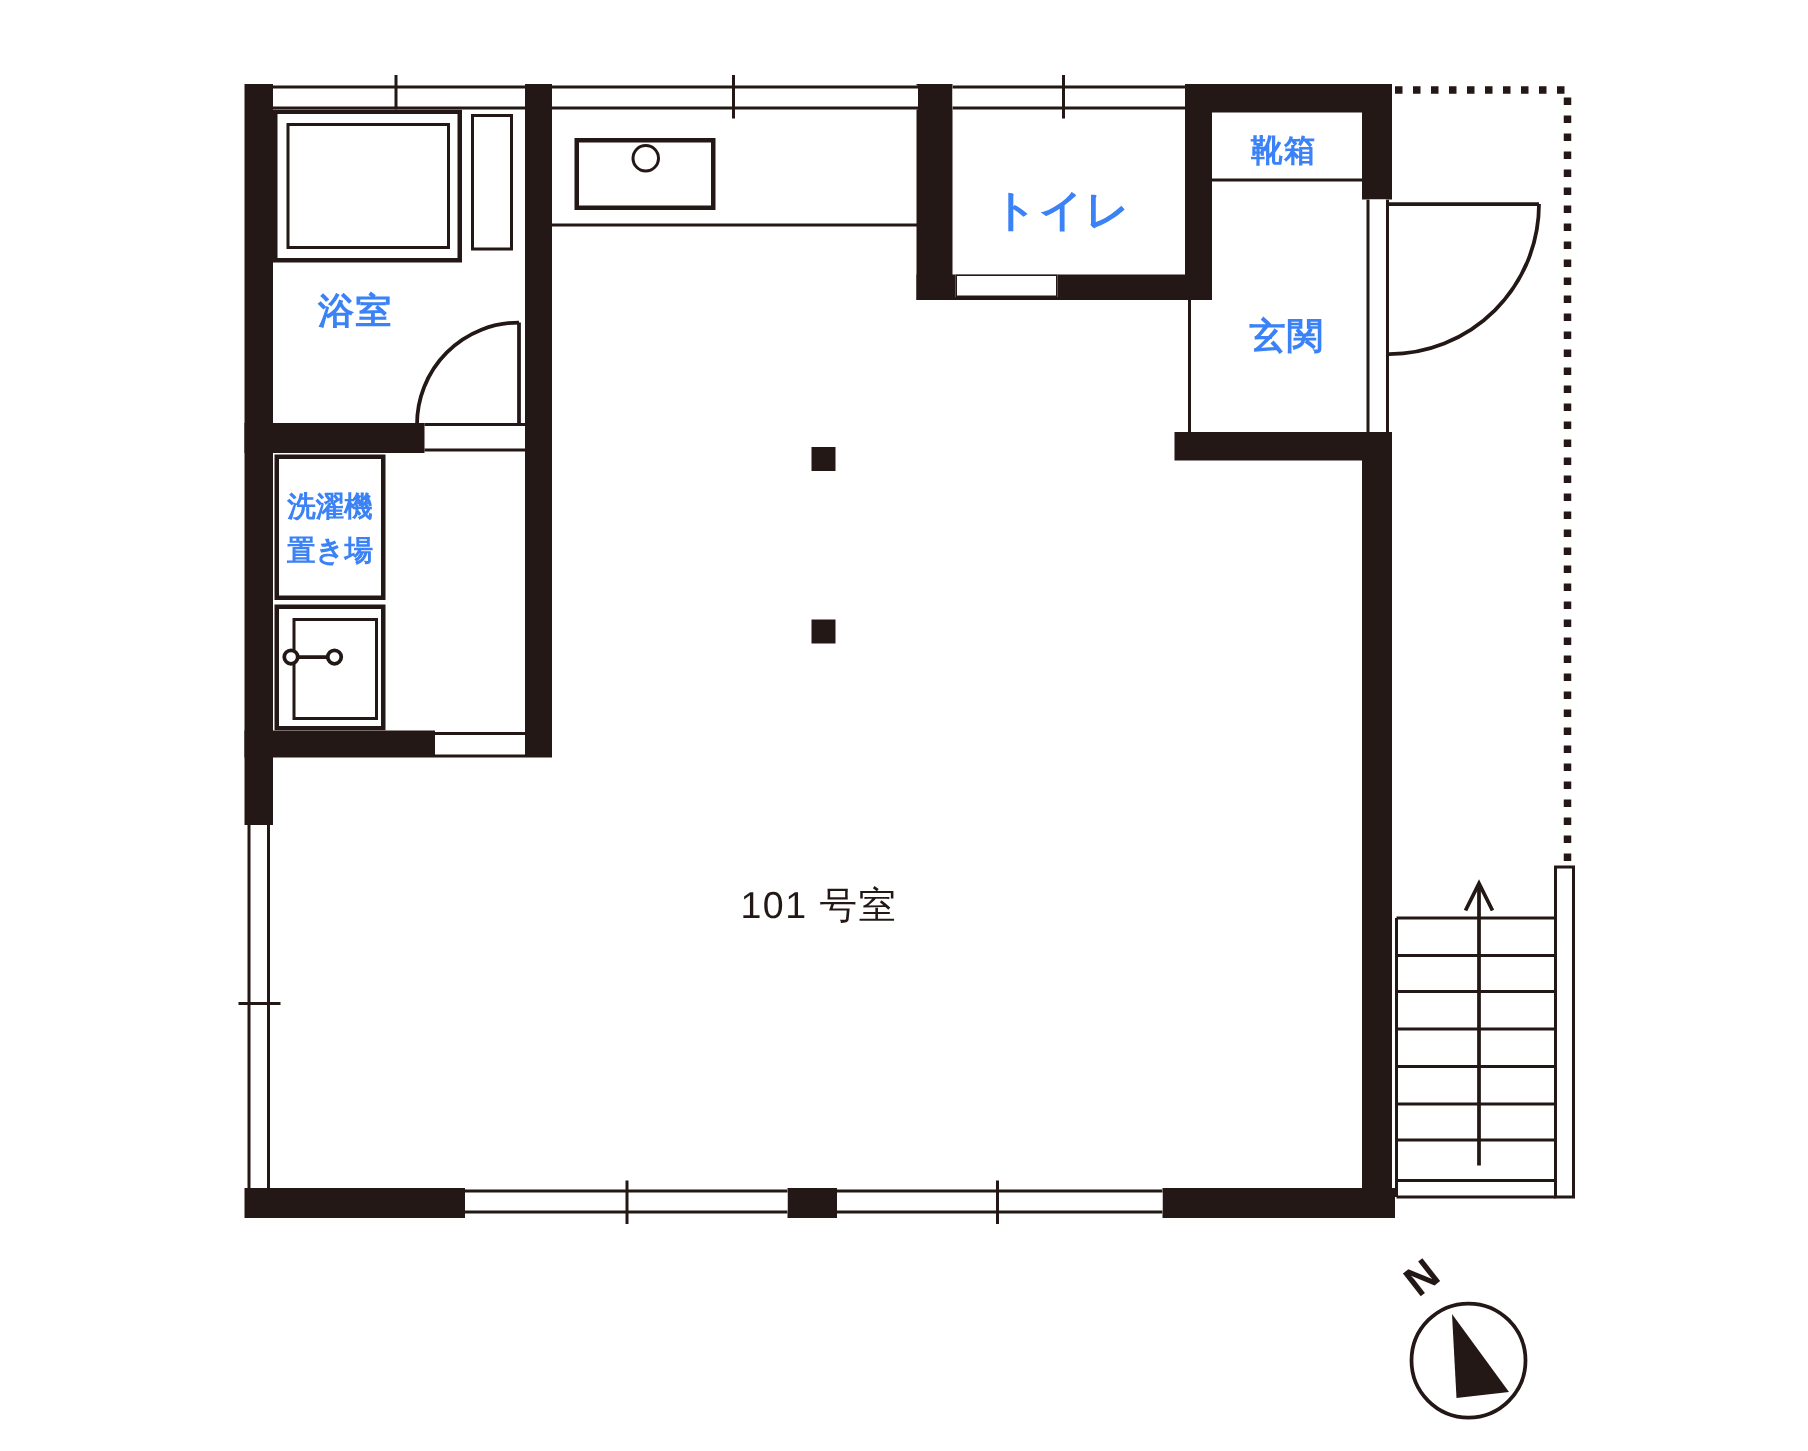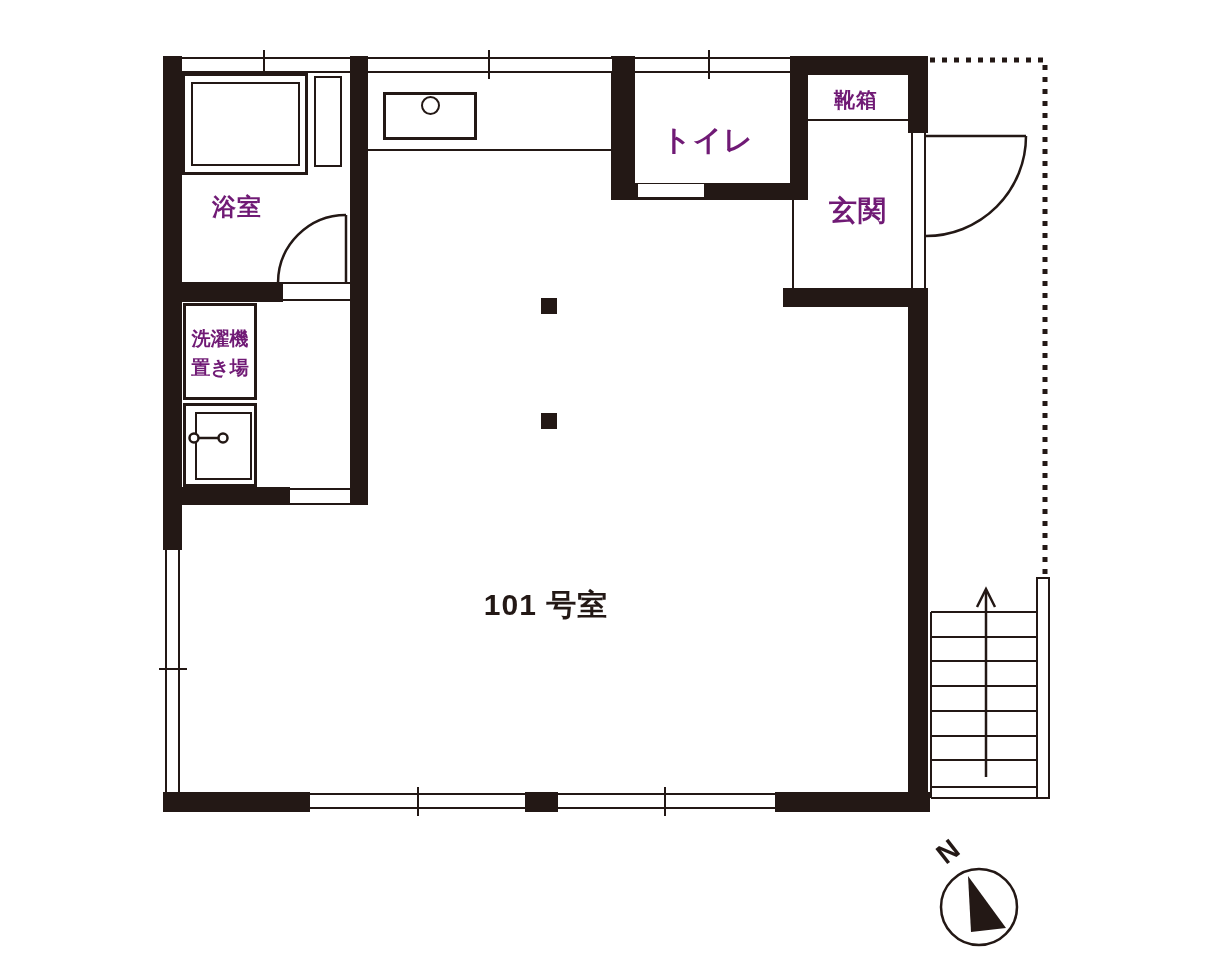--- a/index.html
+++ b/index.html
@@ -7,22 +7,22 @@
   #plan{position:relative;width:1205px;height:967px;background:#fff;overflow:hidden;color:#231815;}
   .wall{position:absolute;box-sizing:border-box;background:#231815;}
   .winH{position:absolute;box-sizing:border-box;background:#fff;border-top:2px solid #231815;border-bottom:2px solid #231815;}
   .winV{position:absolute;box-sizing:border-box;background:#fff;border-left:2px solid #231815;border-right:2px solid #231815;}
   .tickV{position:absolute;width:2px;background:#231815;}
   .tickH{position:absolute;height:2px;background:#231815;}
   .thinH{position:absolute;height:2px;background:#231815;}
   .thinV{position:absolute;width:2px;background:#231815;}
   .box3{position:absolute;box-sizing:border-box;background:#fff;border:3px solid #231815;}
   .box2{position:absolute;box-sizing:border-box;background:#fff;border:2px solid #231815;}
-  .label{position:absolute;color:#701a75;font-weight:600;text-align:center;white-space:nowrap;letter-spacing:1px;}
-  #room-caption{position:absolute;left:396px;top:588px;width:300px;text-align:center;font-weight:700;font-size:30px;line-height:33px;letter-spacing:1px;}
+  .label{position:absolute;color:#3b82f6;font-weight:600;text-align:center;white-space:nowrap;letter-spacing:1px;}
+  #room-caption{position:absolute;left:396px;top:588px;width:300px;text-align:center;font-weight:400;font-size:25px;line-height:33px;letter-spacing:1px;}
   #north-label{position:absolute;left:938px;top:836px;font-size:28px;font-weight:700;transform:rotate(-38deg);}
   svg{position:absolute;left:0;top:0;pointer-events:none;}
 </style>
 </head>
 <body>
 
 <div id="plan">
 
   <div class="wall" style="left:163px;top:56px;width:19px;height:494px;"></div>
   <div class="wall" style="left:350px;top:56px;width:18px;height:449px;"></div>
@@ -123,20 +123,20 @@
 
   <div class="label" style="left:187px;top:191px;width:100px;font-size:24px;">浴室</div>
 
   <div class="label" style="left:183px;top:324px;width:74px;font-size:19px;line-height:29px;letter-spacing:0;">
     <div>洗濯機</div>
     <div>置き場</div>
   </div>
 
   <div class="label" style="left:648px;top:121px;width:120px;font-size:29px;">トイレ</div>
   <div class="label" style="left:806px;top:86px;width:100px;font-size:21px;">靴箱</div>
-  <div class="label" style="left:808px;top:192px;width:100px;font-size:28px;">玄関</div>
+  <div class="label" style="left:808px;top:208px;width:100px;font-size:24px;">玄関</div>
 
   <div id="room-caption">
     <div>101 号室</div>
   </div>
 
   <div id="north-label">N</div>
 </div>
 
 </body></html>

